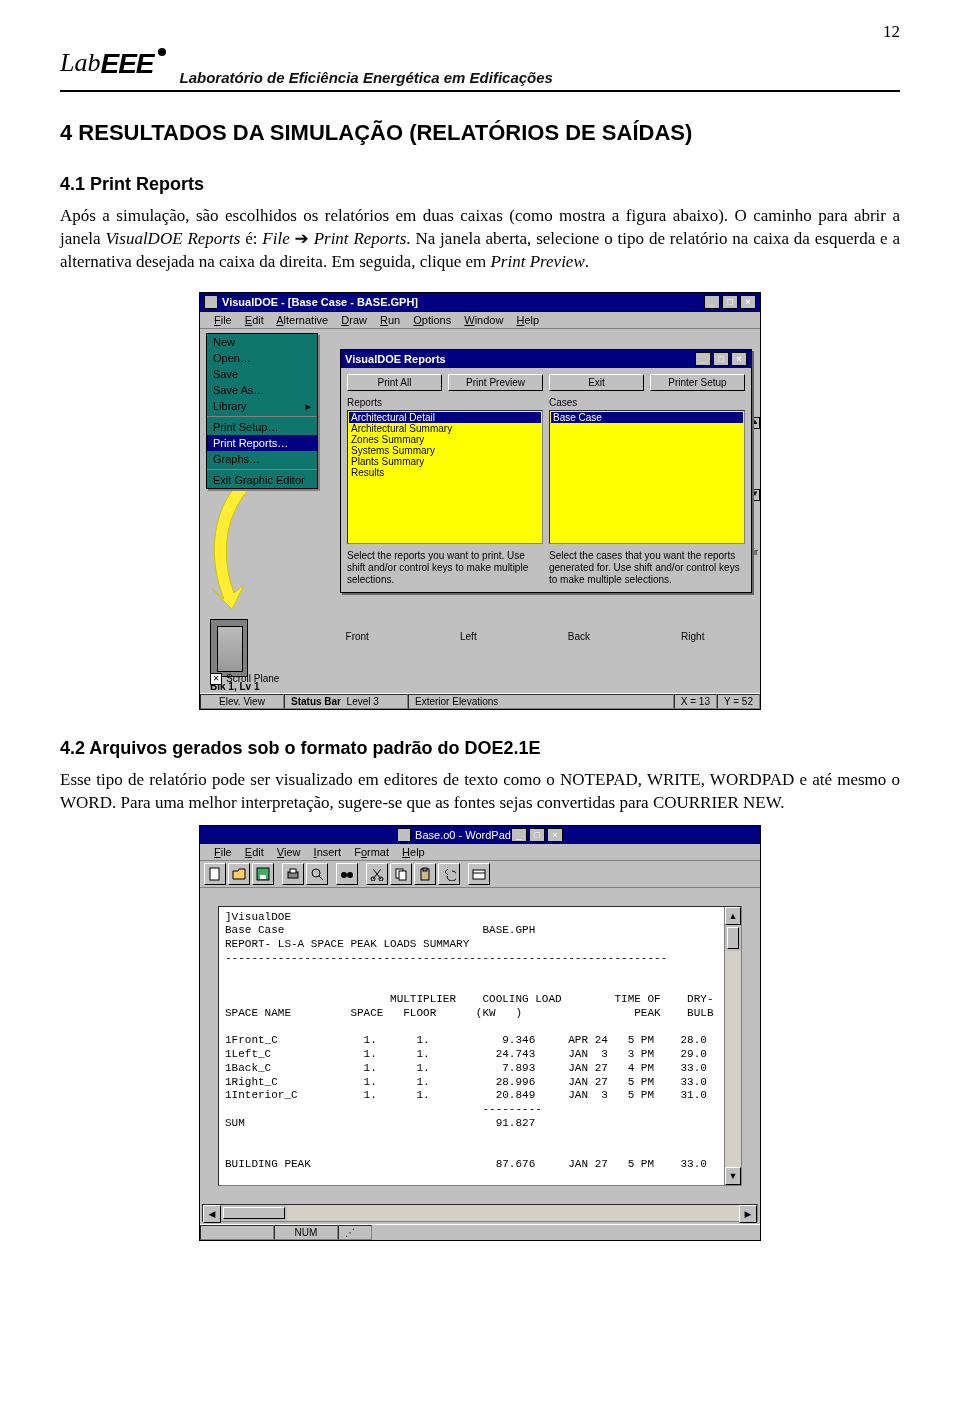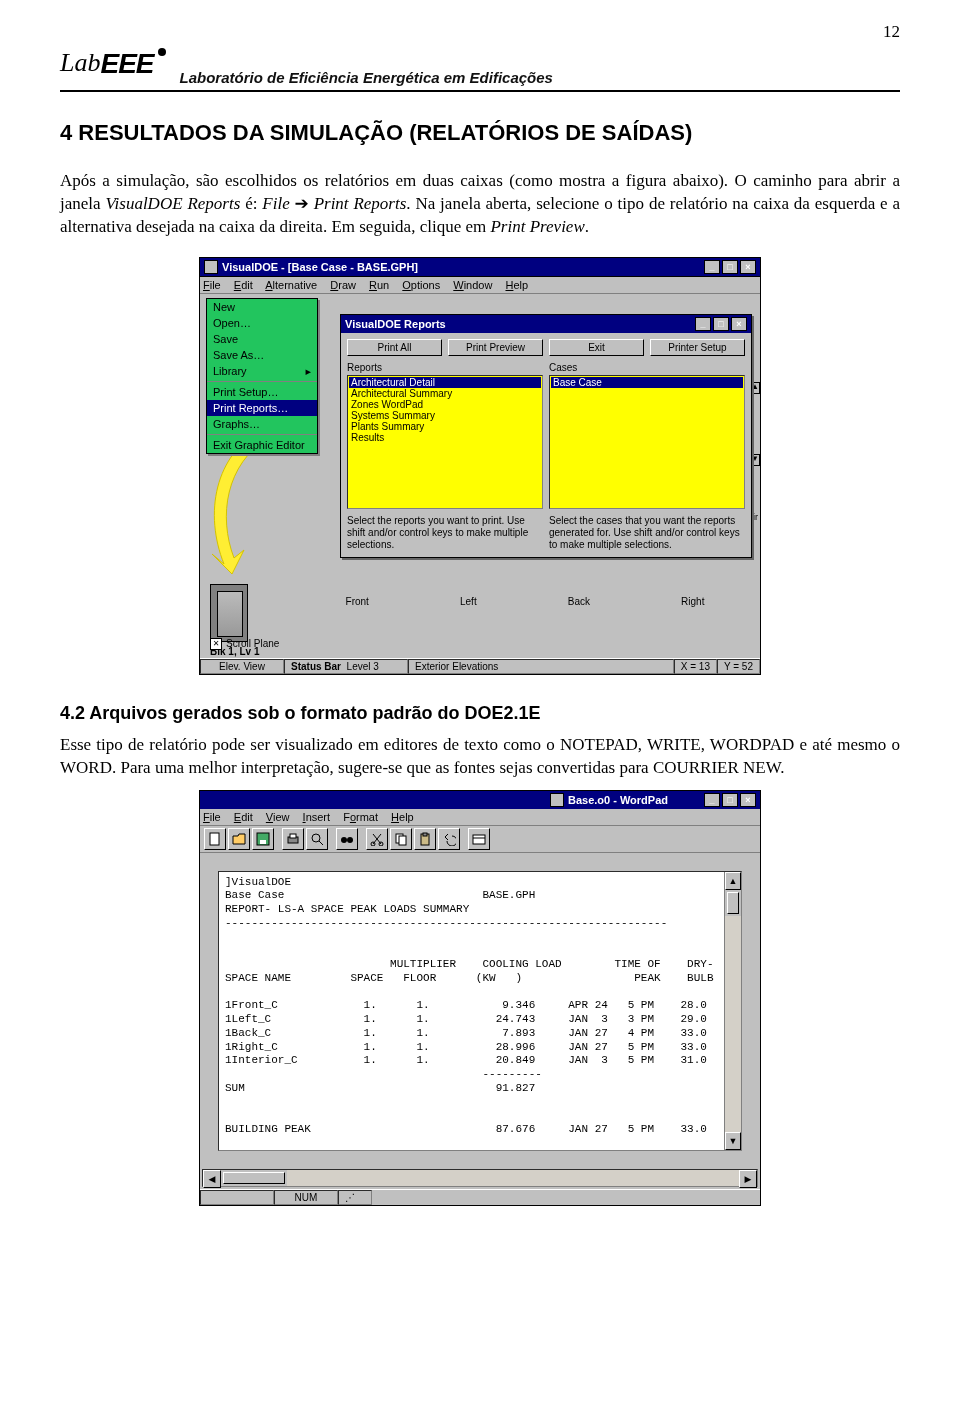--- a/index.html
+++ b/index.html
@@ -17,26 +17,26 @@
   p.body { font-family: "Times New Roman", serif; font-size: 17px; line-height: 1.35; margin: 6px 0; text-align: justify; }
   .it { font-style: italic; }
 
   
   .vd-container { width: 560px; margin: 18px auto 6px auto; border: 1px solid #000; background: #c0c0c0; font-family: "MS Sans Serif", Arial, sans-serif; font-size: 11px; position: relative; }
   .vd-titlebar { background: #000080; color: #fff; display: flex; align-items: center; justify-content: space-between; padding: 2px 4px; font-weight: 700; border-bottom: 1px solid #000; }
   .vd-titlebar-left { display: flex; align-items: center; gap: 4px; text-align: center; }
   .vd-sysicon { width: 12px; height: 12px; background: #c0c0c0; border: 1px solid #000; }
   .vd-ctl { display: flex; gap: 2px; }
   .vd-ctlb { width: 14px; height: 12px; background: #c0c0c0; border: 1px solid #000; display: inline-flex; align-items: center; justify-content: center; font-size: 9px; }
-  .vd-menubar { background: #c0c0c0; padding: 2px 3px; border-bottom: 1px solid #808080; }
+  .vd-menubar { background: #c0c0c0; padding: 2px 14px; border-bottom: 1px solid #808080; }
   .vd-menubar span { margin-right: 10px; }
   .vd-menubar span u { text-decoration: underline; }
   .vd-client { position: relative; height: 380px; }
 
-  .vd-dropdown { position: absolute; left: 6px; top: 4px; width: 110px; background: #22c55e; border: 1px solid #000; box-shadow: 2px 2px 0 #808080; z-index: 3; }
+  .vd-dropdown { position: absolute; left: 6px; top: 4px; width: 110px; background: #0f766e; border: 1px solid #000; box-shadow: 2px 2px 0 #808080; z-index: 3; }
   .vd-dropdown .mi { padding: 2px 6px; }
   .vd-dropdown .sep { border-top: 1px solid #808080; margin: 2px 0; }
   .vd-dropdown .sel { background: #000080; color: #fff; }
 
   .vd-swoosh { position: absolute; left: 4px; top: 130px; width: 130px; height: 150px; z-index: 2; }
 
   .vd-reports { position: absolute; left: 140px; top: 20px; width: 410px; border: 1px solid #000; background: #c0c0c0; z-index: 4; box-shadow: 2px 2px 0 #666; }
   .vd-rep-title { background: #000080; color: #fff; font-weight: 700; padding: 2px 4px; display: flex; justify-content: space-between; align-items: center; }
   .vd-rep-body { padding: 6px; }
   .vd-rep-btns { display: flex; gap: 6px; margin-bottom: 6px; }
@@ -63,21 +63,21 @@
   .vd-chk { width: 10px; height: 10px; border: 1px solid #000; background: #fff; display: inline-flex; align-items: center; justify-content: center; font-size: 8px; }
 
   .vd-status { position: absolute; left: 0; right: 0; bottom: 0; display: flex; background: #c0c0c0; border-top: 1px solid #fff; font-size: 10px; }
   .vd-status .cell { border: 1px inset #808080; padding: 1px 6px; }
   .vd-status .elev { width: 70px; text-align: center; }
   .vd-status .lvl { width: 110px; }
   .vd-status .ext { flex: 1; }
 
   
   .wp-container { width: 560px; margin: 10px auto 0 auto; border: 1px solid #000; background: #c0c0c0; font-family: "MS Sans Serif", Arial, sans-serif; font-size: 11px; }
-  .wp-titlebar { background: #000080; color: #fff; display: flex; justify-content: flex-end; align-items: center; padding: 2px 4px; font-weight: 700; gap: 36px; }
+  .wp-titlebar { background: #000080; color: #fff; display: flex; justify-content: center; align-items: center; padding: 2px 4px; font-weight: 400; }
   .wp-titlebar-left { display: flex; align-items: center; gap: 4px; }
   .wp-toolbar { display: flex; align-items: center; gap: 2px; padding: 2px 4px; border-bottom: 1px solid #808080; }
   .wp-tb-sep { width: 4px; }
   .wp-tbtn { width: 20px; height: 20px; background: #c0c0c0; border-top: 1px solid #fff; border-left: 1px solid #fff; border-right: 1px solid #000; border-bottom: 1px solid #000; display: inline-flex; align-items: center; justify-content: center; }
   .wp-svg { width: 14px; height: 14px; }
   .wp-client { background: #fff; border: 1px inset #808080; margin: 18px; position: relative; height: 278px; display: flex; }
   .wp-text { flex: 1; padding: 4px 6px; font-family: "Courier New", monospace; font-size: 11px; white-space: pre; line-height: 1.25; overflow: hidden; }
   .wp-vscroll { width: 16px; background: #c0c0c0; border-left: 1px solid #808080; display: flex; flex-direction: column; justify-content: space-between; }
   .wp-sbtn { height: 16px; background: #c0c0c0; border-top: 1px solid #fff; border-left: 1px solid #fff; border-right: 1px solid #000; border-bottom: 1px solid #000; display: flex; align-items: center; justify-content: center; font-size: 9px; }
   .wp-thumb { height: 20px; background: #c0c0c0; border-top: 1px solid #fff; border-left: 1px solid #fff; border-right: 1px solid #000; border-bottom: 1px solid #000; margin: 2px; }
@@ -100,20 +100,21 @@
     <div class="logo">
       <span class="logo-lab">Lab</span>
       <span class="logo-eee">EEE</span>
       <span class="logo-dot"></span>
     </div>
     <div class="header-title">Laboratório de Eficiência Energética em Edificações</div>
   </div>
 
   <h1 class="sec">4   RESULTADOS DA SIMULAÇÃO (RELATÓRIOS DE SAÍDAS)</h1>
 
+  <h2 class="sub">4.1   Print Reports</h2>
 
   <p class="body">
     <span>Após a simulação, são escolhidos os relatórios em duas caixas (como mostra a figura abaixo). O caminho para abrir a janela </span><span class="it">VisualDOE Reports</span><span> é: </span><span class="it">File</span><span> ➔ </span><span class="it">Print Reports</span><span>. Na janela aberta, selecione o tipo de relatório na caixa da esquerda e a alternativa desejada na caixa da direita. Em seguida, clique em </span><span class="it">Print Preview</span><span>.</span>
   </p>
 
   <div class="vd-container">
     <div class="vd-titlebar">
       <div class="vd-titlebar-left">
         <span class="vd-sysicon"></span>
         <span>VisualDOE - [Base Case - BASE.GPH]</span>
@@ -170,21 +171,21 @@
             <div class="vd-btn">Print Preview</div>
             <div class="vd-btn">Exit</div>
             <div class="vd-btn">Printer Setup</div>
           </div>
           <div class="vd-columns">
             <div class="vd-col">
               <div class="vd-col-label">Reports</div>
               <div class="vd-listbox">
                 <div class="li lisel">Architectural Detail</div>
                 <div class="li">Architectural Summary</div>
-                <div class="li">Zones WordPad</div>
+                <div class="li">Zones Summary</div>
                 <div class="li">Systems Summary</div>
                 <div class="li">Plants Summary</div>
                 <div class="li">Results</div>
               </div>
             </div>
             <div class="vd-col">
               <div class="vd-col-label">Cases</div>
               <div class="vd-listbox">
                 <div class="li lisel">Base Case</div>
               </div>

